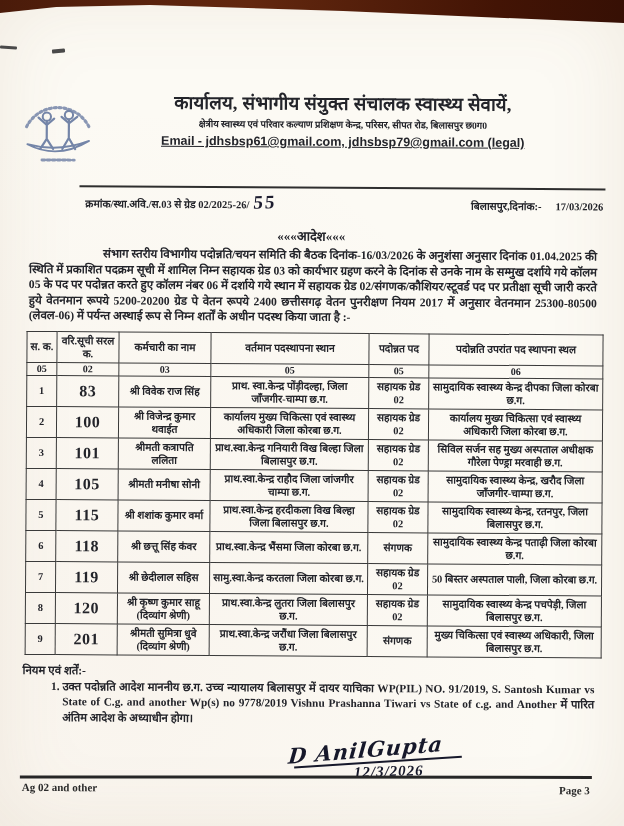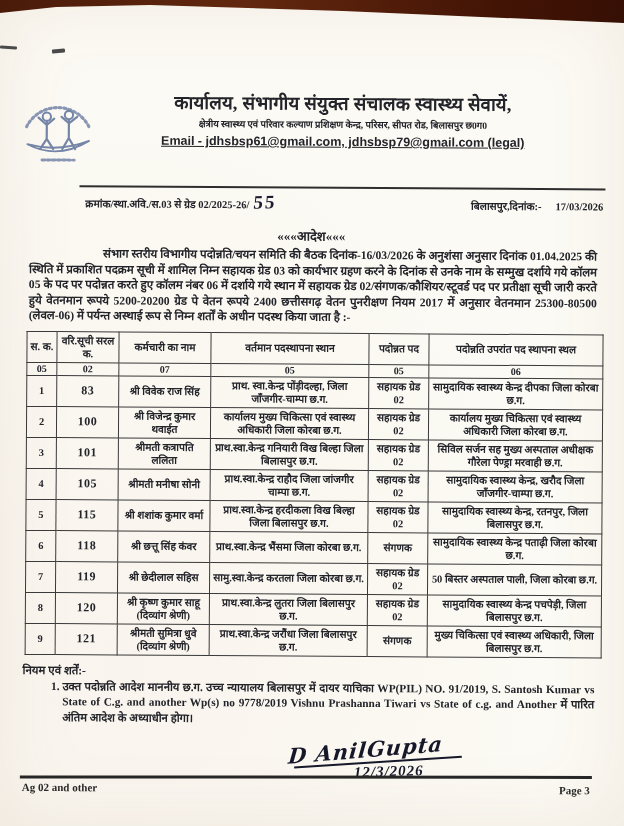--- a/index.html
+++ b/index.html
@@ -35,21 +35,21 @@
   .order-title{text-align:center;font-size:13px;font-weight:700;margin-top:13px;}
   .order-body{margin:3px 26px 0 30px;font-size:11.6px;font-weight:600;line-height:15.6px;
     text-align:justify;text-indent:74px;}
   .order-body .u{}
   
   table{border-collapse:collapse;margin:7px 20px 0 28px;width:576px;table-layout:fixed;}
   th,td{border:1.4px solid #3a3a3a;text-align:center;vertical-align:middle;
     padding:2px 3px;font-size:10.4px;font-weight:600;line-height:13px;word-wrap:break-word;}
   thead th{font-weight:700;}
   tr.colnum td{padding:0 2px;font-size:10px;line-height:12px;}
-  td.seniority-num{font-size:12px;font-weight:700;letter-spacing:.5px;}
+  td.seniority-num{font-size:16px;font-weight:700;letter-spacing:.5px;}
   
   .terms{margin:7px 26px 0 26px;}
   .terms-title{font-size:11.5px;font-weight:700;}
   .terms ol{margin:2px 0 0 0;padding-left:40px;}
   .terms li{font-size:11.3px;font-weight:600;line-height:15.5px;text-align:justify;}
   
   .signature{position:absolute;left:292px;top:733px;width:210px;color:#16182a;}
   .sig-name{font-size:21px;font-style:italic;font-weight:700;
     font-family:"DejaVu Serif","Liberation Serif",serif;
     transform:rotate(-5deg) skewX(-10deg);letter-spacing:1px;}
@@ -123,21 +123,21 @@
           <th>स. क.</th>
           <th>वरि.सूची सरल क.</th>
           <th>कर्मचारी का नाम</th>
           <th>वर्तमान पदस्थापना स्थान</th>
           <th>पदोन्नत पद</th>
           <th>पदोन्नति उपरांत पद स्थापना स्थल</th>
         </tr>
         <tr class="colnum">
           <td>05</td>
           <td>02</td>
-          <td>07</td>
+          <td>03</td>
           <td>05</td>
           <td>05</td>
           <td>06</td>
         </tr>
       </thead>
       <tbody>
           <tr>
             <td>1</td>
             <td class="seniority-num">83</td>
             <td>श्री विवेक राज सिंह</td>
@@ -196,21 +196,21 @@
           <tr>
             <td>8</td>
             <td class="seniority-num">120</td>
             <td>श्री कृष्ण कुमार साहू (दिव्यांग श्रेणी)</td>
             <td>प्राथ.स्वा.केन्द्र लुतरा जिला बिलासपुर छ.ग.</td>
             <td>सहायक ग्रेड 02</td>
             <td>सामुदायिक स्वास्थ्य केन्द्र पचपेड़ी, जिला बिलासपुर छ.ग.</td>
           </tr>
           <tr>
             <td>9</td>
-            <td class="seniority-num">121</td>
+            <td class="seniority-num">201</td>
             <td>श्रीमती सुमित्रा धुवे (दिव्यांग श्रेणी)</td>
             <td>प्राथ.स्वा.केन्द्र जरौंधा जिला बिलासपुर छ.ग.</td>
             <td>संगणक</td>
             <td>मुख्य चिकित्सा एवं स्वास्थ्य अधिकारी, जिला बिलासपुर छ.ग.</td>
           </tr>
         </tbody>
     </table>
 
     <div class="terms">
       <div class="terms-title">नियम एवं शर्तें:-</div>

